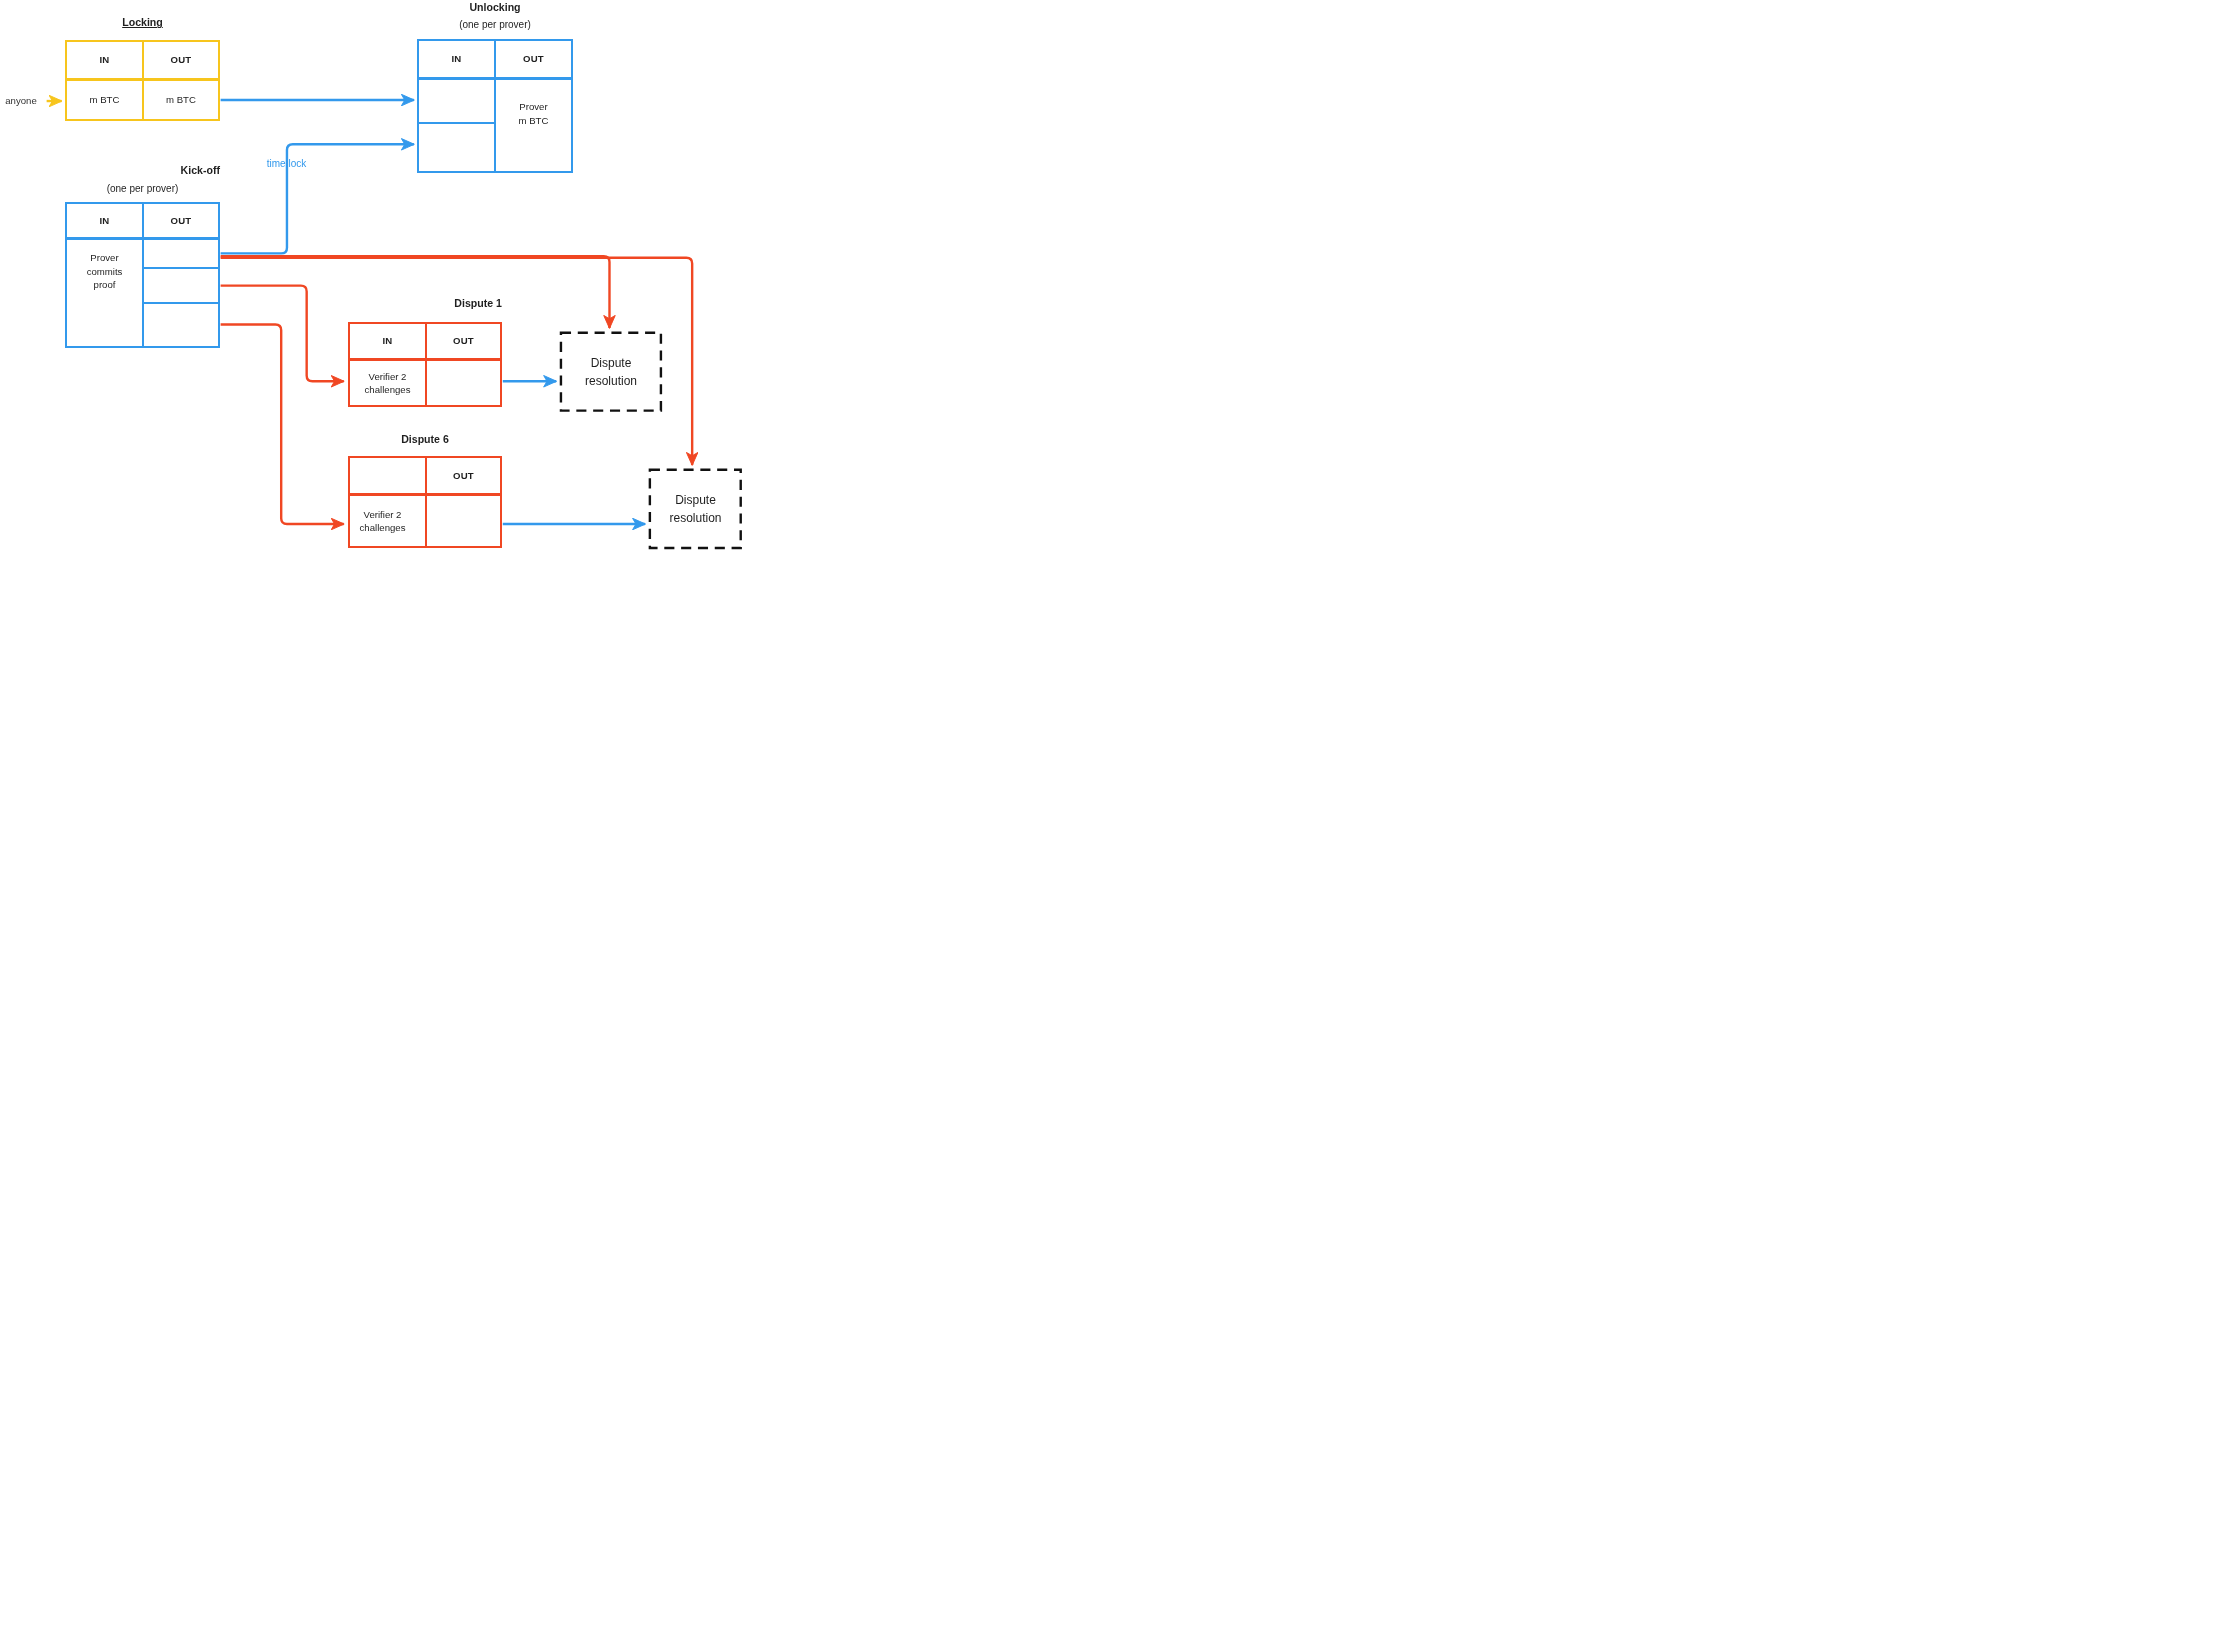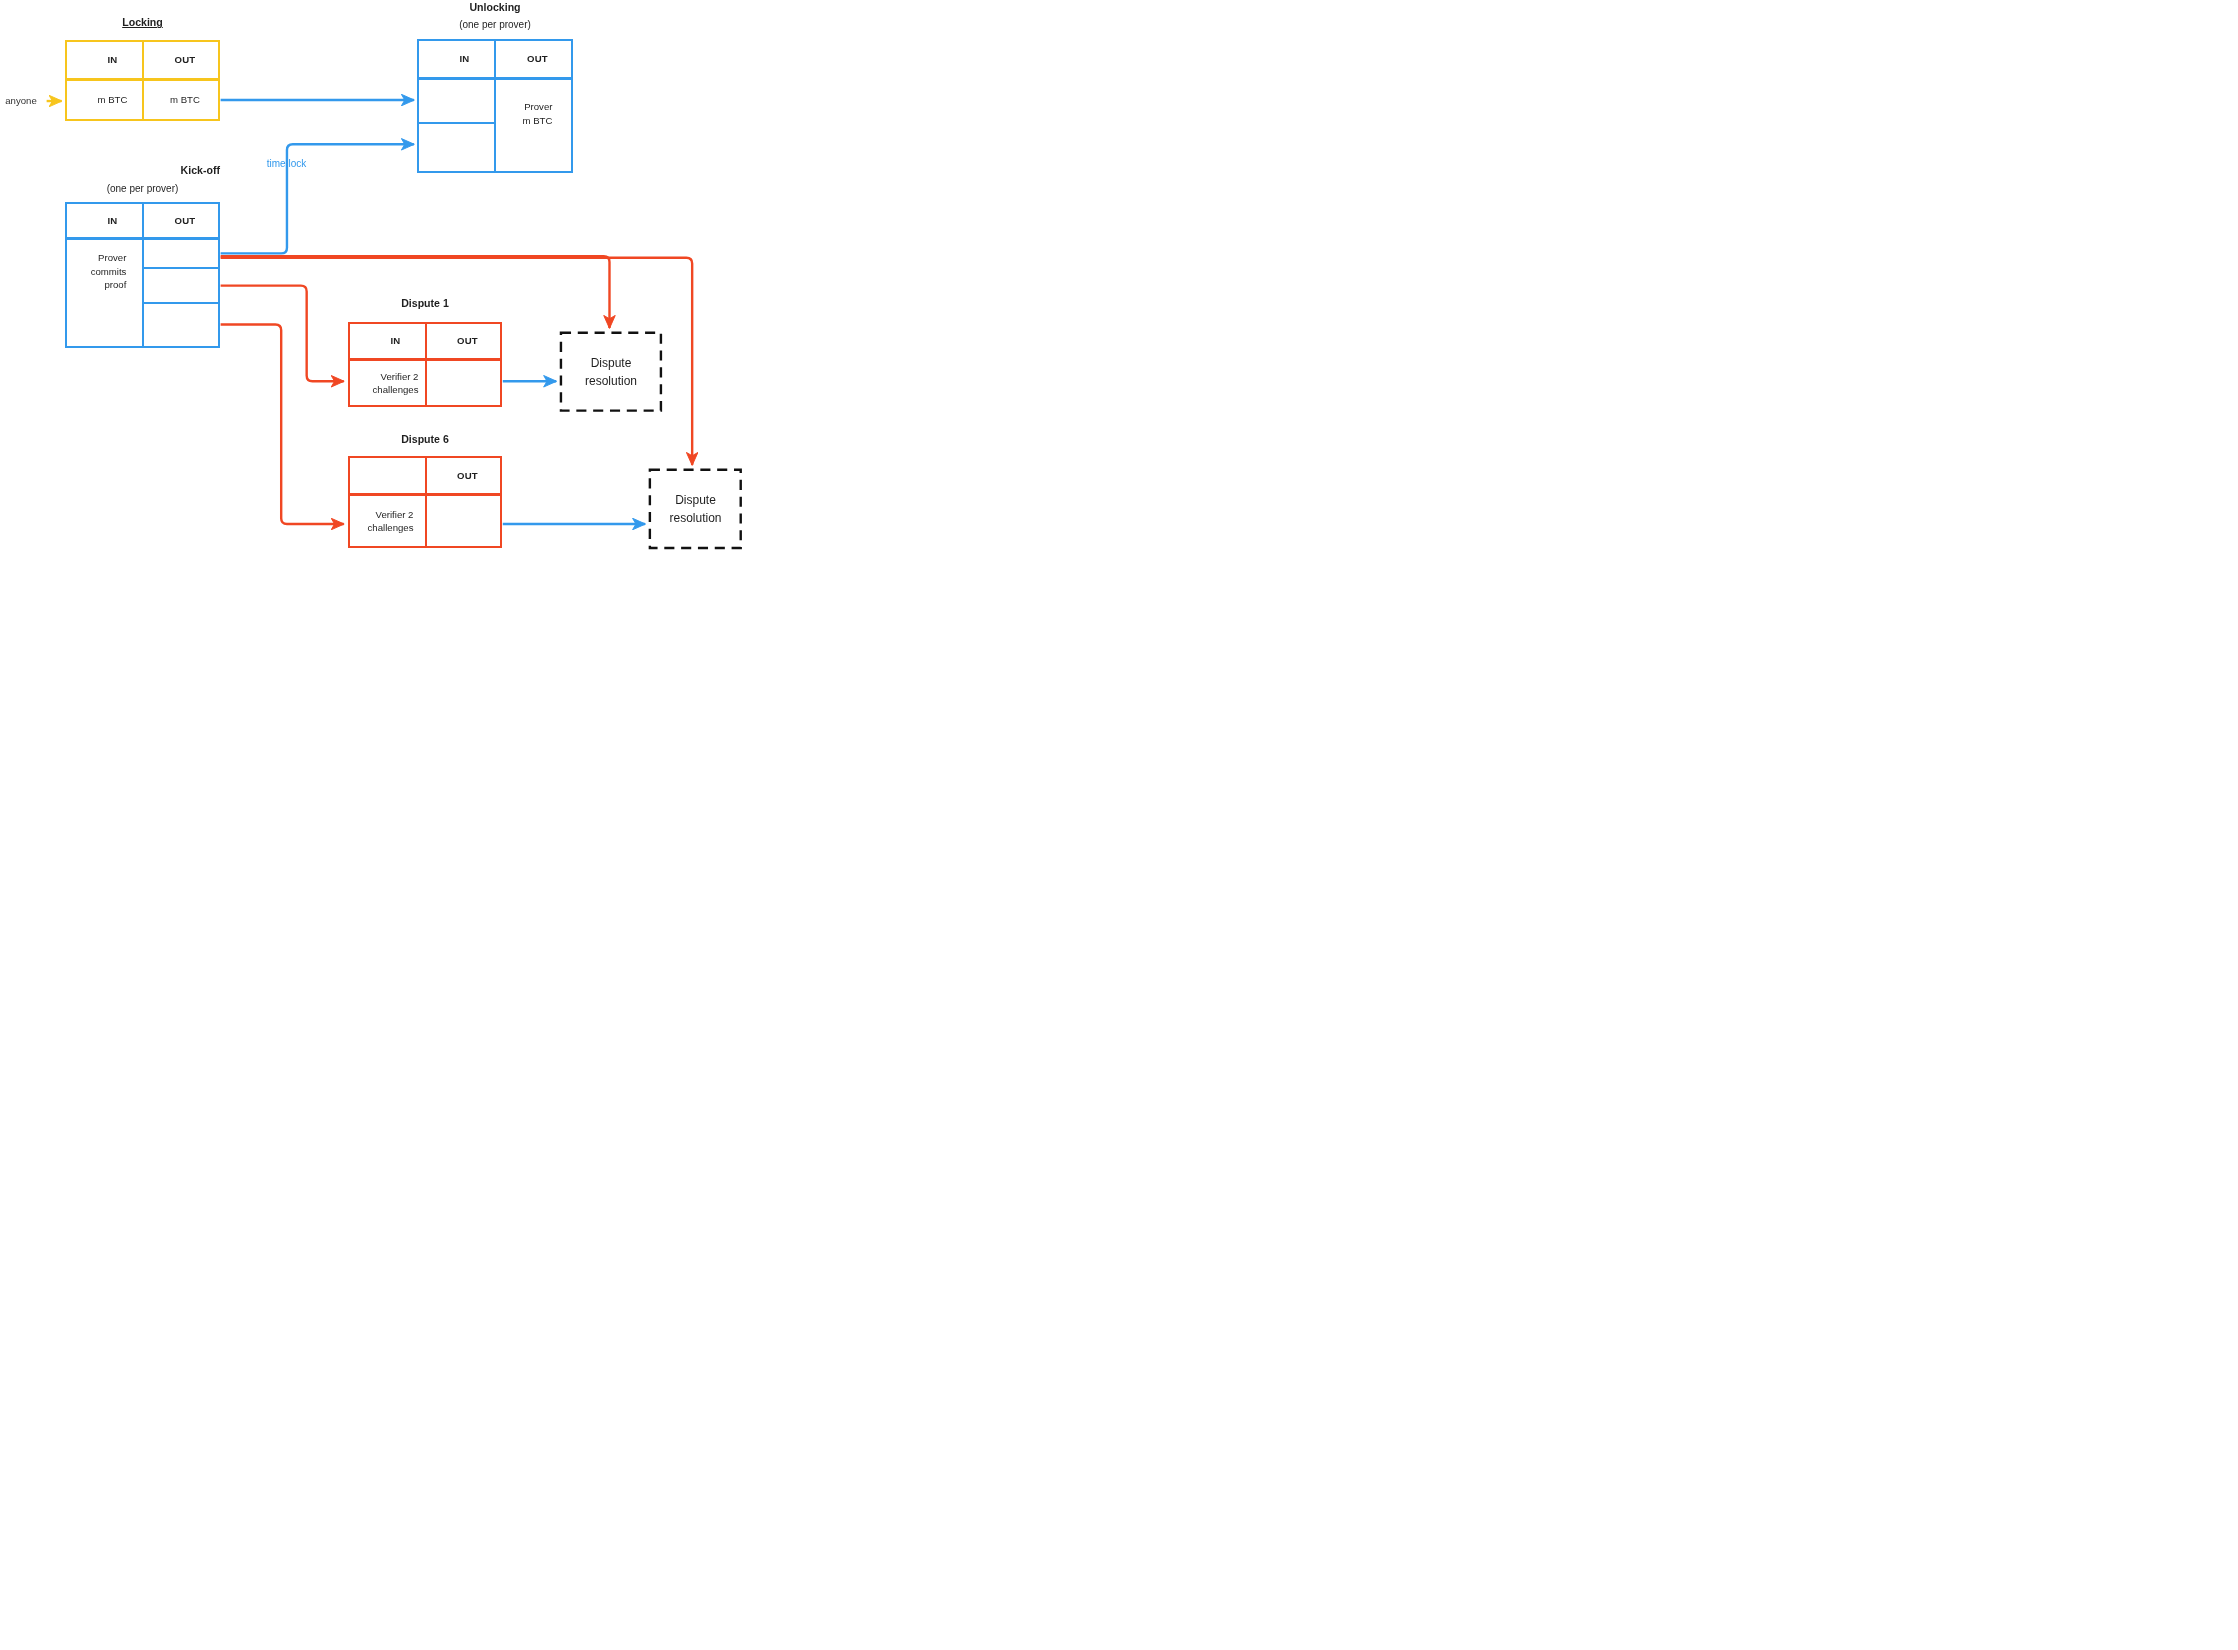--- a/index.html
+++ b/index.html
@@ -20,21 +20,21 @@
   .tbl{position:absolute;box-sizing:border-box;background:#fff;}
   .tbl.yellow{border:2.4px solid var(--yellow);}
   .tbl.blue{border:2.4px solid var(--blue);}
   .tbl.red{border:2.4px solid var(--red);}
   .ln{position:absolute;}
   .yellow-bg{background:var(--yellow);}
   .blue-bg{background:var(--blue);}
   .red-bg{background:var(--red);}
   .cell{
     position:absolute;display:flex;align-items:center;justify-content:center;
-    text-align:right;white-space:pre-line;font-size:9.6px;line-height:1.4;padding-left:8px;
+    text-align:center;white-space:pre-line;font-size:9.6px;line-height:1.4;
   }
   .hdr{font-weight:bold;font-size:9.6px;letter-spacing:0.2px;}
   .dashed-box{
     position:absolute;display:flex;align-items:center;justify-content:center;
     text-align:center;white-space:pre-line;font-size:12px;line-height:1.5;color:var(--ink);
   }
   .c-blue{stroke:var(--blue);fill:none;stroke-width:5;}
   .c-red{stroke:var(--red);fill:none;stroke-width:5;}
   .c-yellow{stroke:var(--yellow);fill:none;stroke-width:5;}
   .dash-rect{stroke:#111;fill:none;stroke-width:5;stroke-dasharray:21 14;}
@@ -82,21 +82,21 @@
   </svg>
 
   <div class="lbl title" style="left:65px;top:16.3px;width:155px;text-decoration:underline;">Locking</div>
 
   <div class="lbl title" style="left:417px;top:1px;width:156px;">Unlocking</div>
   <div class="lbl subtitle" style="left:417px;top:19px;width:156px;">(one per prover)</div>
 
   <div class="lbl title" style="left:65px;top:164px;width:155px;text-align:right;">Kick-off</div>
   <div class="lbl subtitle" style="left:65px;top:183px;width:155px;">(one per prover)</div>
 
-  <div class="lbl title" style="left:348px;top:297px;width:154px;">Dispute 1</div>
+  <div class="lbl title" style="left:348px;top:297px;width:154px;text-align:right;">Dispute 1</div>
 
   <div class="lbl title" style="left:348px;top:433px;width:154px;">Dispute 6</div>
 
   <div class="lbl anyone" style="left:0;top:95px;width:42px;">anyone</div>
 
   <div class="lbl small-note" style="left:253px;top:158px;width:67px;">time lock</div>
 
   <div class="tbl yellow" style="left:65px;top:40px;width:155px;height:81px;">
     <div class="ln yellow-bg" style="left:75px;top:0;bottom:0;width:2.4px;"></div>
     <div class="ln yellow-bg" style="left:0;right:0;top:36px;height:3.4px;"></div>

